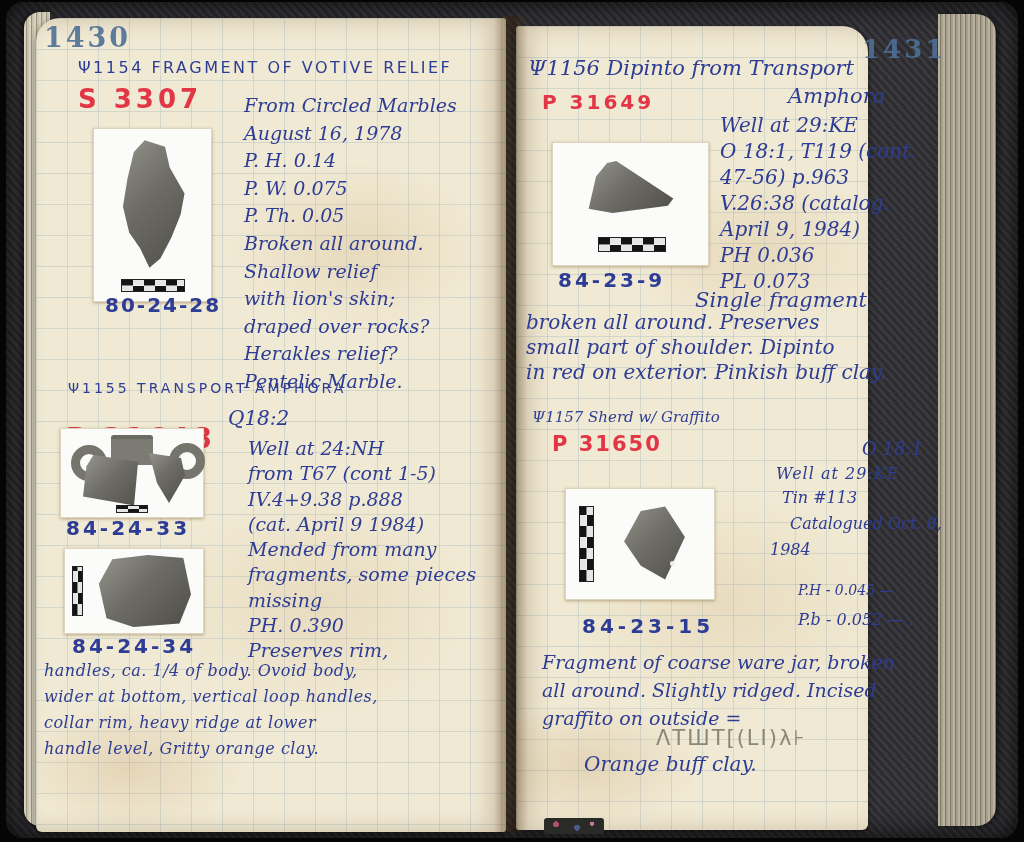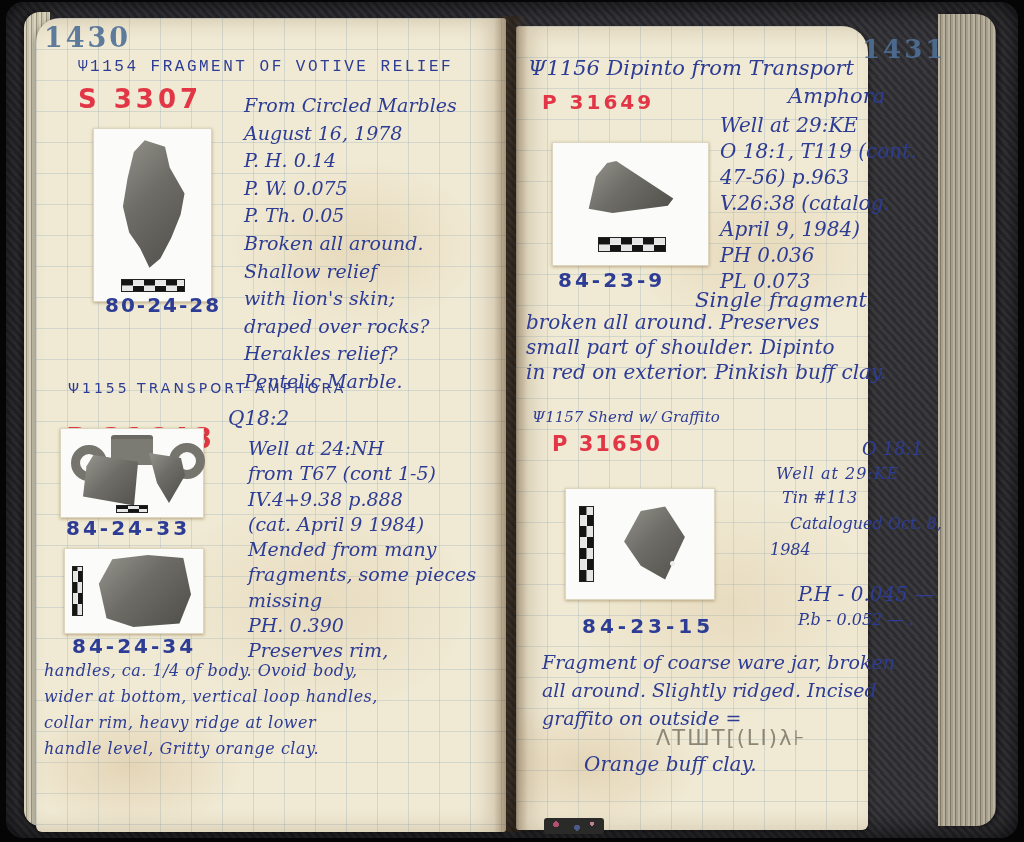--- a/index.html
+++ b/index.html
@@ -113,21 +113,21 @@
 <body>
 
 <div class="scene">
   <div class="book"></div>
   <div class="stack stack-left"></div>
   <div class="stack stack-right"></div>
 
   <div class="page page-left">
     <div class="stamp abs" style="left:8px;top:4px;font-size:27px;">1430</div>
 
-    <div class="hwp abs" style="left:42px;top:40px;font-size:16px;letter-spacing:2.5px;font-family:Liberation Mono, monospace;">Ψ1154  FRAGMENT  OF VOTIVE RELIEF</div>
+    <div class="hwp abs" style="left:42px;top:40px;font-size:16px;letter-spacing:2.5px;">Ψ1154  FRAGMENT  OF VOTIVE RELIEF</div>
     <div class="red abs" style="left:42px;top:66px;font-size:26px;letter-spacing:4px;">S 3307</div>
 
     <div class="hw abs col" style="left:208px;top:74px;font-size:19px;line-height:27.6px;">
       <div>From Circled Marbles</div>
       <div>August 16, 1978</div>
       <div>P. H.  0.14</div>
       <div>P. W.  0.075</div>
       <div>P. Th.  0.05</div>
       <div>Broken all around.</div>
       <div>Shallow relief</div>
@@ -217,21 +217,21 @@
     <div class="hwp abs" style="left:42px;top:242px;font-size:20px;letter-spacing:3px;color:#2d3c94;font-weight:bold;">84-23-9</div>
 
     <div class="hw abs" style="left:16px;top:382px;font-size:15px;">Ψ1157    Sherd w/ Graffito</div>
     <div class="red abs" style="left:36px;top:406px;font-size:21px;letter-spacing:2px;">P 31650</div>
 
     <div class="hw abs" style="left:346px;top:412px;font-size:18px;">O 18:1</div>
     <div class="hw abs" style="left:260px;top:438px;font-size:16px;letter-spacing:1px;">Well at 29:KE</div>
     <div class="hw abs" style="left:266px;top:462px;font-size:16px;">Tin #113</div>
     <div class="hw abs" style="left:274px;top:488px;font-size:16px;">Catalogued Oct. 8,</div>
     <div class="hw abs" style="left:254px;top:514px;font-size:16px;">1984</div>
-    <div class="hw abs" style="left:282px;top:556px;font-size:20px;">P.H -   0.045 —</div>
+    <div class="hw abs" style="left:282px;top:556px;font-size:14px;">P.H -   0.045 —</div>
     <div class="hw abs" style="left:282px;top:584px;font-size:16px;">P.b -   0.052 — .</div>
 
     <div class="photo" style="left:49px;top:462px;width:148px;height:110px;">
       <div class="checker-v" style="left:14px;top:18px;width:13px;height:74px;"></div>
       <div class="blob" style="left:52px;top:16px;width:76px;height:76px;
                   clip-path:polygon(30% 8%,62% 2%,88% 42%,62% 98%,30% 80%,8% 48%);"></div>
       <div class="abs" style="position:absolute;left:104px;top:72px;width:5px;height:5px;border-radius:50%;background:#eee;"></div>
     </div>
     <div class="hwp abs" style="left:66px;top:588px;font-size:20px;letter-spacing:4px;color:#2d3c94;font-weight:bold;">84-23-15</div>
 

